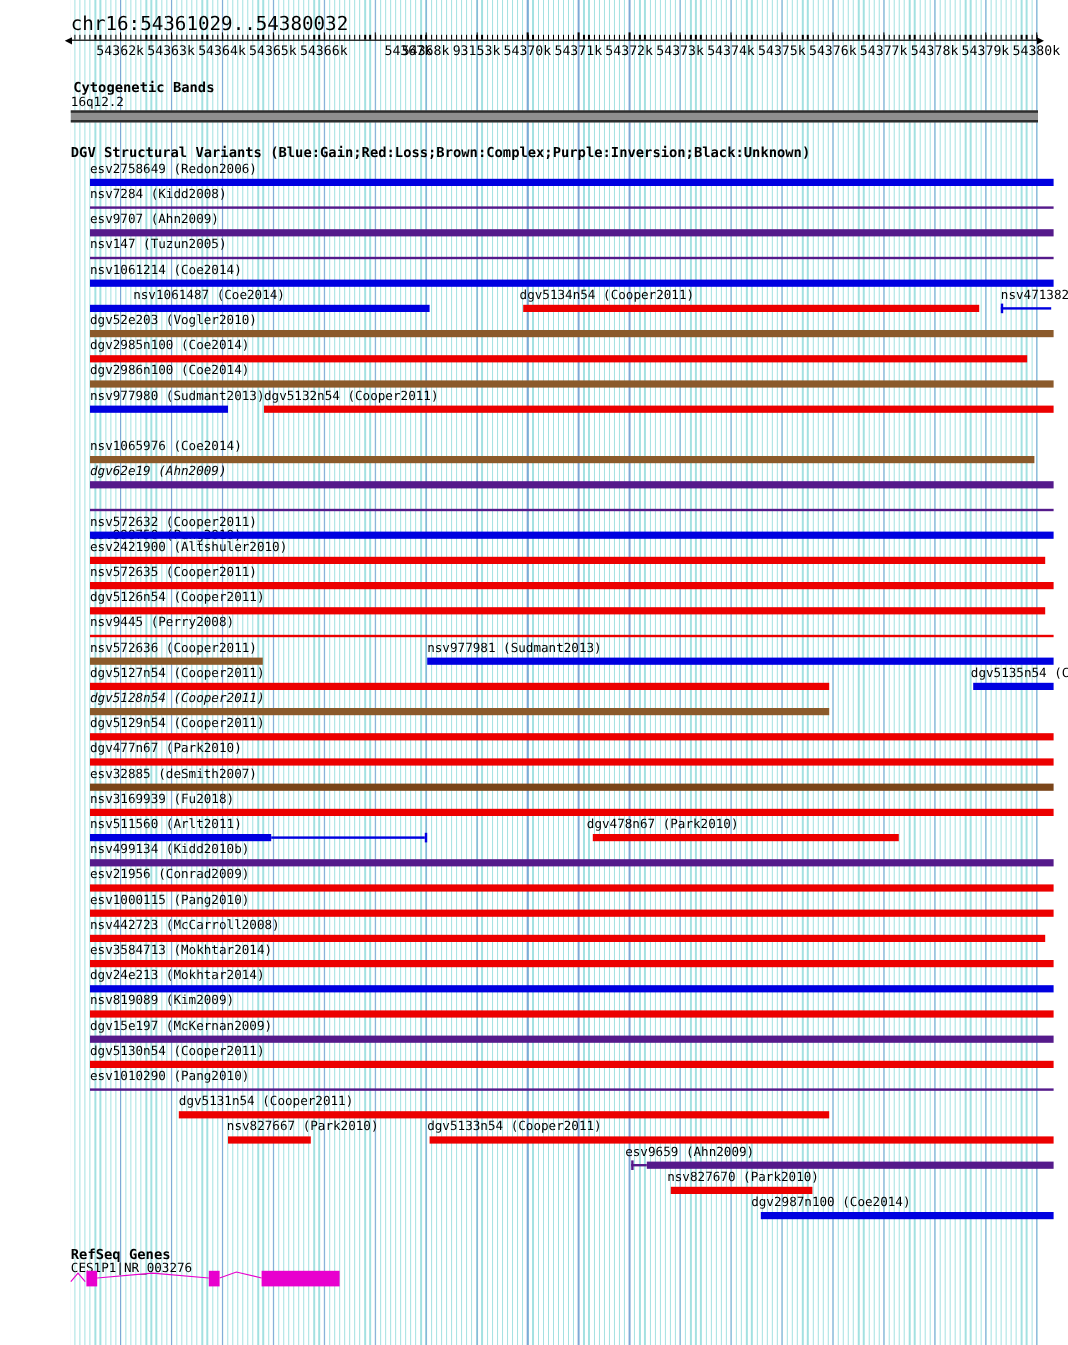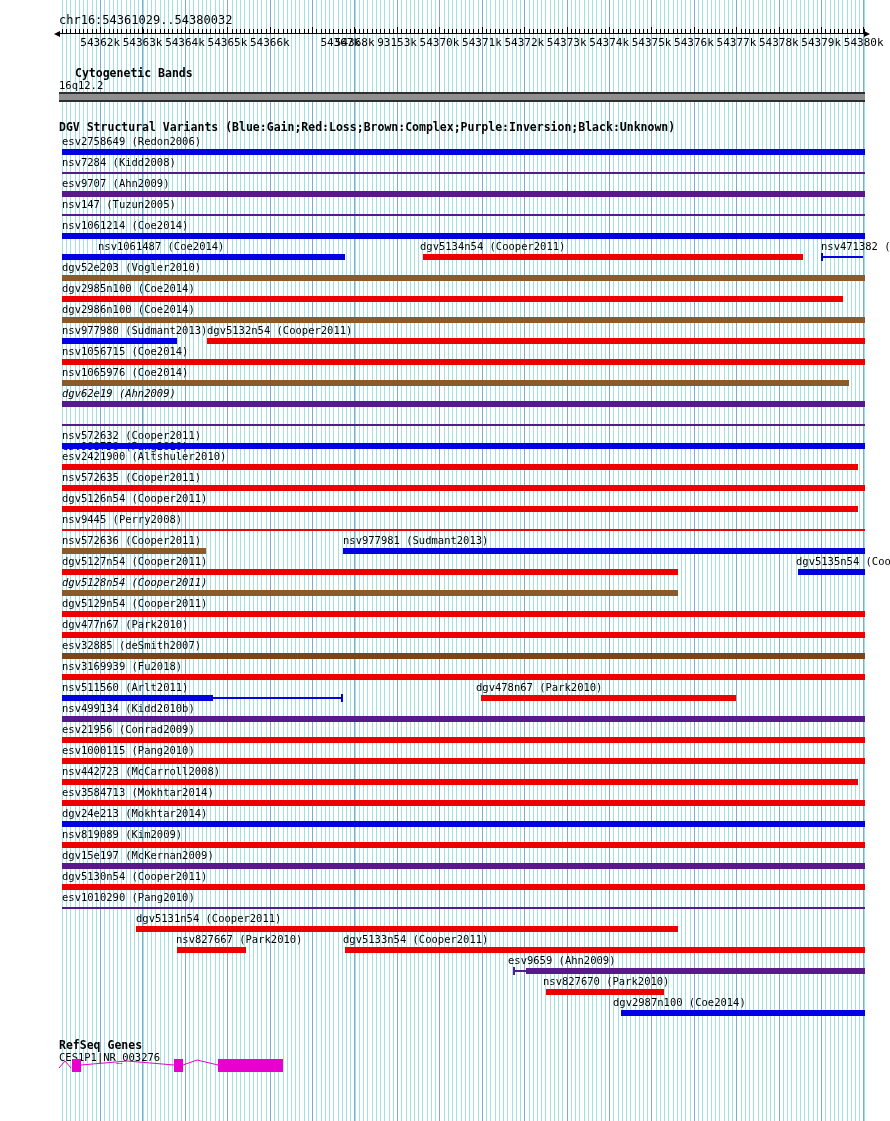--- a/index.html
+++ b/index.html
@@ -9,41 +9,41 @@
   }
   
   #stripes{
     position:absolute;left:59px;top:0;width:806px;height:1121px;
     background-image:
       repeating-linear-gradient(to right,#7fa9d6 0 1px,transparent 1px 42.41px),
       repeating-linear-gradient(to right,#a3e1e1 0 1px,transparent 1px 4.241px);
     background-position:41px 0,3px 0;
   }
   .t{position:absolute;white-space:pre;}
-  .title-text{font-size:12px;line-height:12px;}
+  .title-text{font-size:16px;line-height:12px;}
   .section-title{font-size:11.5px;line-height:12px;font-weight:bold;}
   .small-label{font-size:10.5px;line-height:11px;}
   
   #axis-line{position:absolute;left:59px;top:33px;width:806px;height:0;border-top:1px solid #000;}
   #axis-minor-ticks{position:absolute;left:59px;top:29px;width:806px;height:4px;
       background-image:repeating-linear-gradient(to right,#000 0 1px,transparent 1px 4.241px);
       background-position:3px 0;}
   #axis-major-ticks{position:absolute;left:59px;top:27px;width:806px;height:6px;
       background-image:repeating-linear-gradient(to right,#000 0 1px,transparent 1px 42.41px);
       background-position:41px 0;}
   .arrow{position:absolute;width:0;height:0;border-top:3px solid transparent;border-bottom:3px solid transparent;}
   #arrow-left{left:54px;top:31px;border-right:6px solid #000;}
   #arrow-right{left:864px;top:31px;border-left:6px solid #000;}
   .tick-label{position:absolute;top:37px;width:44px;text-align:center;font-size:11px;line-height:12px;}
   
   #cyto-bar{position:absolute;left:59px;top:92px;width:806px;height:10px;background:#8f8f8f;
       border-top:2px solid #2e2e2e;border-bottom:2px solid #2e2e2e;box-sizing:border-box;}
   
   #dgv-rows{position:absolute;left:0;top:136px;width:890px;height:884px;}
-  .vrow{position:absolute;left:3px;width:724px;height:21px;}
+  .vrow{position:absolute;left:16px;width:724px;height:21px;}
   .vlabel{position:absolute;top:0;font-size:10.5px;line-height:11px;white-space:pre;}
   .seg-thick{position:absolute;top:13px;height:6px;}
   .seg-thin{position:absolute;top:15px;height:2px;}
   .seg-tick{position:absolute;top:12px;width:2px;height:8px;}
   
   #gene-svg{position:absolute;left:57px;top:1055px;}
 </style>
 </head>
 <body>
 
@@ -74,21 +74,21 @@
         <div class="tick-label" style="left: 587.157px;">54374k</div>
         <div class="tick-label" style="left: 629.571px;">54375k</div>
         <div class="tick-label" style="left: 671.985px;">54376k</div>
         <div class="tick-label" style="left: 714.4px;">54377k</div>
         <div class="tick-label" style="left: 756.814px;">54378k</div>
         <div class="tick-label" style="left: 799.228px;">54379k</div>
         <div class="tick-label" style="left: 841.643px;">54380k</div>
       </div>
   </div>
 
-  <div class="t section-title" style="left:75px;top:67px;">Cytogenetic Bands</div>
+  <div class="t section-title" style="left:61px;top:67px;">Cytogenetic Bands</div>
   <div class="t small-label" style="left:59px;top:80px;">16q12.2</div>
   <div id="cyto-bar"></div>
 
   <div class="t section-title" style="left:59px;top:121px;">DGV Structural Variants (Blue:Gain;Red:Loss;Brown:Complex;Purple:Inversion;Black:Unknown)</div>
 
   <div id="dgv-rows">
       <div class="vrow" style="top: 0px;">
         <div class="vlabel" style="left: 59px;">esv2758649 (Redon2006)</div>
         <div class="seg-thick" style="left: 59px; width: 803px; background: rgb(0, 0, 224);"></div>
       </div>
@@ -127,24 +127,20 @@
       </div>
       <div class="vrow" style="top: 168px;">
         <div class="vlabel" style="left: 59px;">dgv2986n100 (Coe2014)</div>
         <div class="seg-thick" style="left: 59px; width: 803px; background: rgb(139, 90, 43);"></div>
       </div>
       <div class="vrow" style="top: 189px;">
         <div class="vlabel" style="left: 59px;">nsv977980 (Sudmant2013)</div>
         <div class="seg-thick" style="left: 59px; width: 115px; background: rgb(0, 0, 224);"></div>
         <div class="vlabel" style="left: 204px;">dgv5132n54 (Cooper2011)</div>
         <div class="seg-thick" style="left: 204px; width: 658px; background: rgb(236, 0, 0);"></div>
-      </div>
-      <div class="vrow" style="top: 210px;">
-        <div class="vlabel" style="left: 59px;">nsv1056715 (Coe2014)</div>
-        <div class="seg-thick" style="left: 59px; width: 803px; background: rgb(236, 0, 0);"></div>
       </div>
       <div class="vrow" style="top: 231px;">
         <div class="vlabel" style="left: 59px;">nsv1065976 (Coe2014)</div>
         <div class="seg-thick" style="left: 59px; width: 787px; background: rgb(139, 90, 43);"></div>
       </div>
       <div class="vrow" style="top: 252px; font-style: italic;">
         <div class="vlabel" style="left: 59px;">dgv62e19 (Ahn2009)</div>
         <div class="seg-thick" style="left: 59px; width: 803px; background: rgb(85, 26, 139);"></div>
       </div>
       <div class="vrow" style="top: 273px;">

